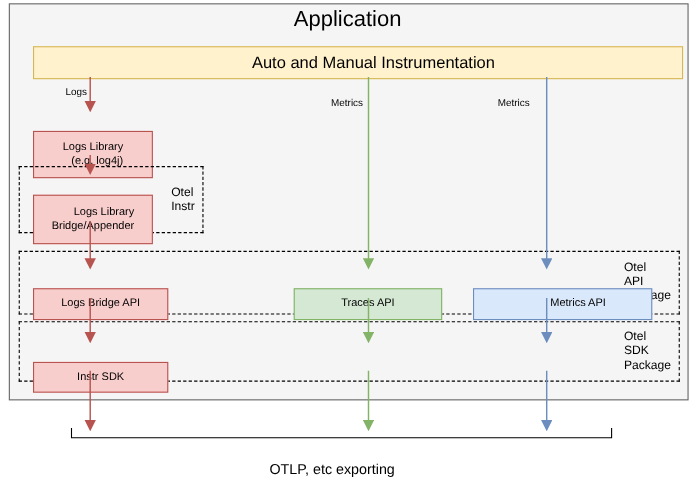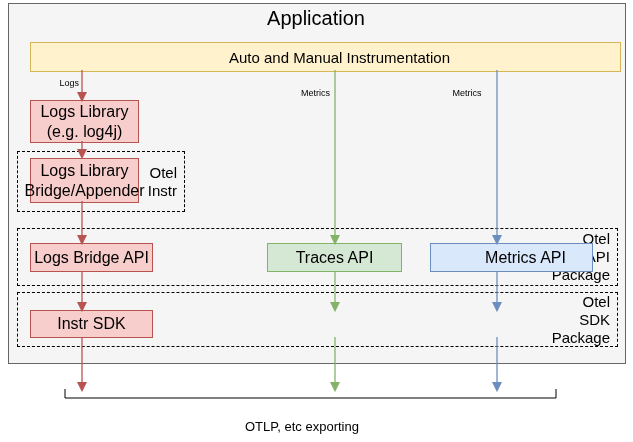--- a/index.html
+++ b/index.html
@@ -1,26 +1,26 @@
 <!DOCTYPE html>
 <html><head>
 <meta charset="utf-8">
 <style>
   html,body{margin:0;padding:0;}
   body{font-family:"Liberation Sans",sans-serif;background:#ffffff;color:#000;}
   .canvas{position:relative;width:633px;height:442px;background:#ffffff;overflow:hidden;}
   .app-box{position:absolute;left:8px;top:3px;width:616px;height:359px;background:#f5f5f5;border:1px solid #666666;}
   .app-title{position:absolute;left:8px;top:7px;width:616px;text-align:center;font-size:20px;}
   .bar{position:absolute;display:flex;align-items:center;justify-content:center;font-size:15px;background:#fff2cc;border:1px solid #d6b656;}
-  .node{position:absolute;display:flex;align-items:center;justify-content:center;text-align:center;font-size:16px;line-height:1.25;white-space:pre-line;}
+  .node{position:absolute;display:flex;align-items:center;justify-content:center;text-align:right;font-size:10px;line-height:1.25;white-space:pre-line;margin-top:19px;}
   .pink{background:#f8cecc;border:1px solid #b85450;}
   .green{background:#d5e8d4;border:1px solid #82b366;}
   .blue{background:#dae8fc;border:1px solid #6c8ebf;padding-left:28px;}
   .dashed{position:absolute;border:1px dashed #000000;}
-  .group-label{position:absolute;right:7px;top:50%;transform:translateY(-50%);font-size:15px;line-height:1.2;white-space:pre-line;text-align:right;}
+  .group-label{position:absolute;right:7px;top:50%;transform:translateY(-50%);font-size:11px;line-height:1.2;white-space:pre-line;text-align:left;}
   .flow-label{position:absolute;font-size:9px;text-align:right;}
   .overlay{position:absolute;left:0;top:0;pointer-events:none;}
   .export-label{position:absolute;left:245px;top:419px;width:200px;text-align:left;font-size:13px;}
 </style>
 </head>
 <body>
 
 <div class="canvas">
 
   <div class="app-box"></div>

